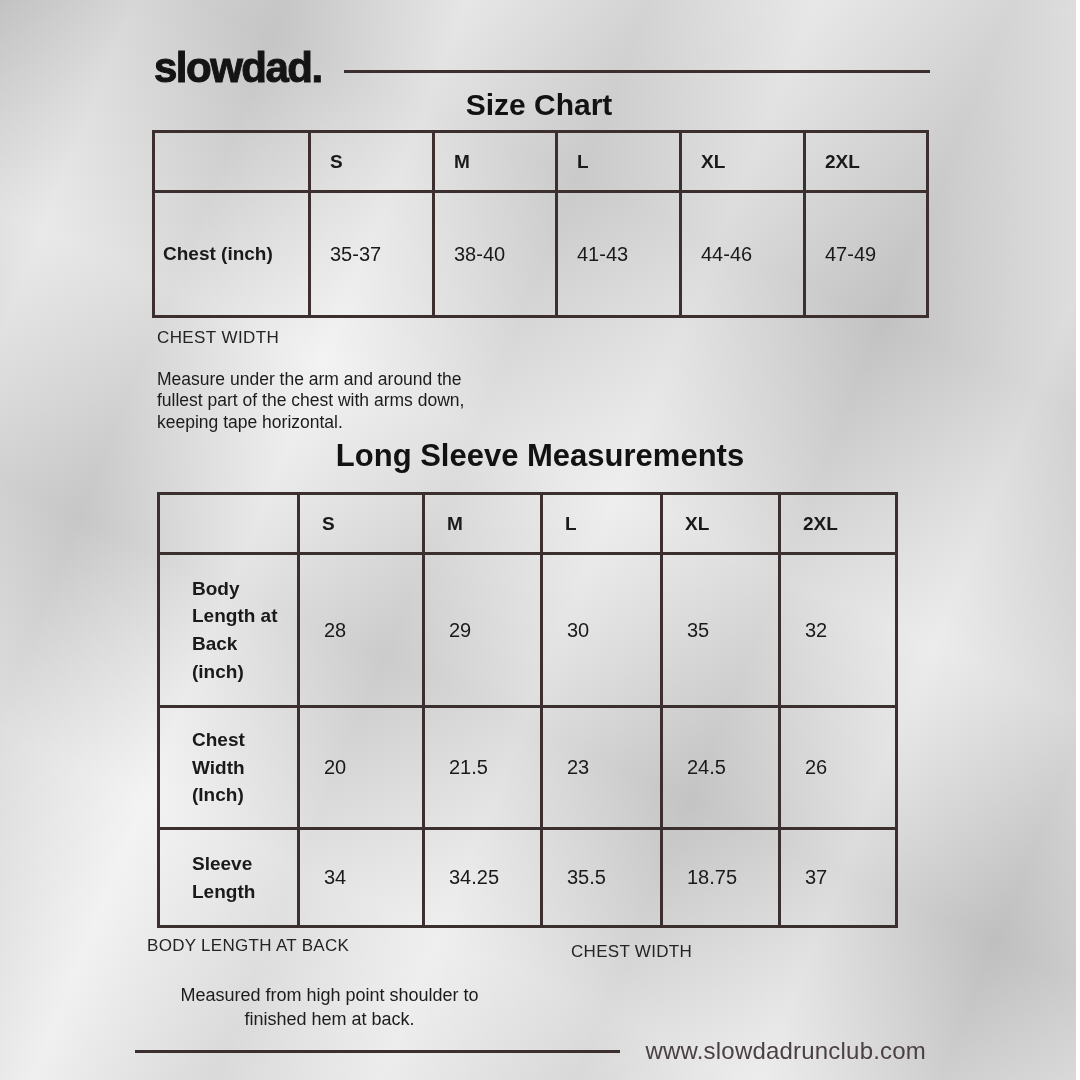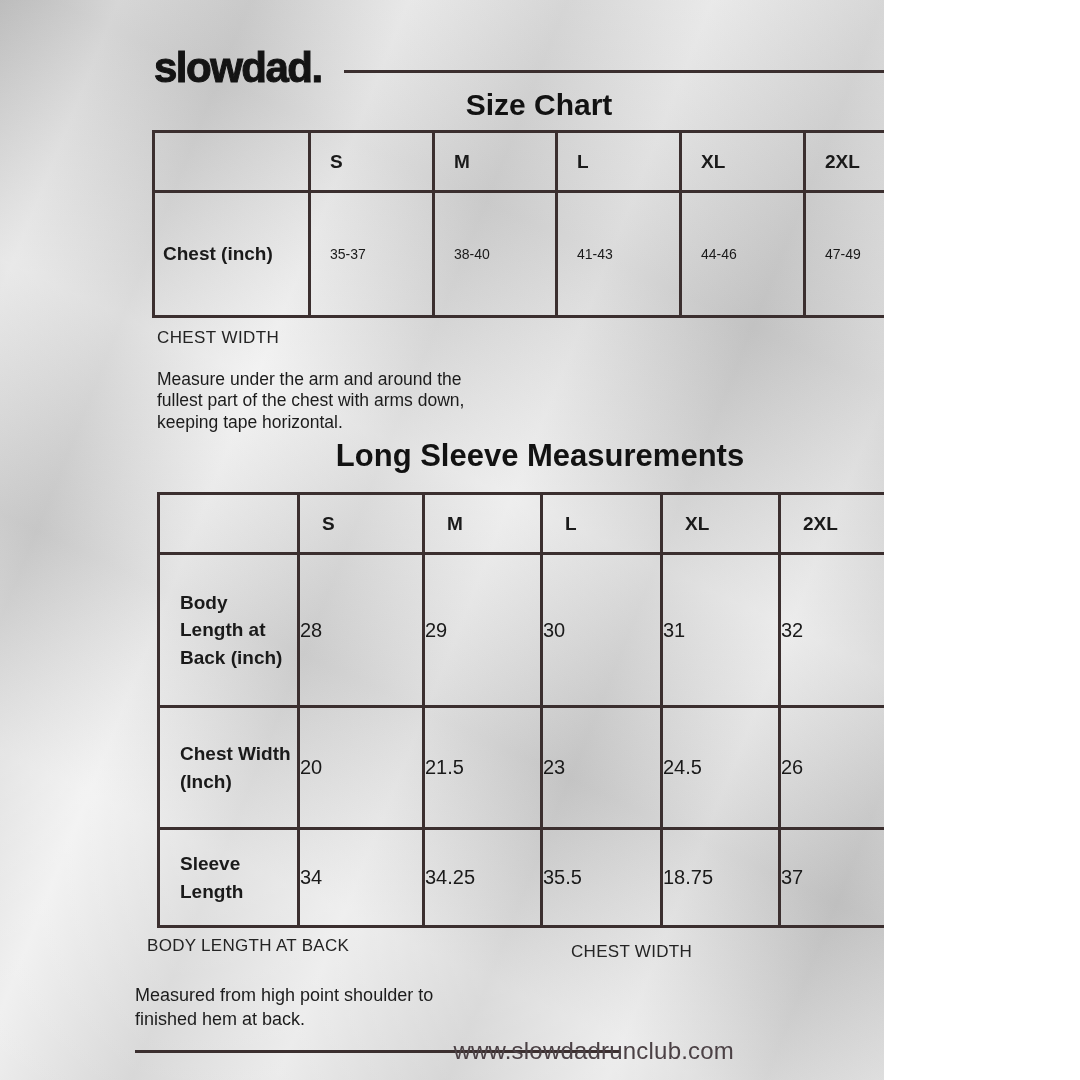--- a/index.html
+++ b/index.html
@@ -11,21 +11,21 @@
   }
   *{margin:0;padding:0;box-sizing:border-box;}
   html,body{width:1080px;height:1080px;}
   body{
     font-family:"Liberation Sans","DejaVu Sans",sans-serif;
     color:var(--text);
     overflow:hidden;
   }
   .page{
     position:relative;
-    width:884px;height:1080px;
+    width:1076px;height:1080px;
     background-color:var(--bg);
     background-image:
       linear-gradient(25deg,
         rgba(255,255,255,0) 0%, rgba(255,255,255,.28) 22%,
         rgba(0,0,0,.05) 38%, rgba(255,255,255,.25) 55%,
         rgba(0,0,0,.06) 74%, rgba(255,255,255,.18) 100%),
       linear-gradient(112deg,
         #c6c6c6 0%, #e2e2e2 9%, #d1d1d1 19%, #efefef 31%,
         #d6d6d6 43%, #e9e9e9 54%, #cecece 67%, #e6e6e6 79%,
         #c9c9c9 91%, #dcdcdc 100%);
@@ -61,45 +61,45 @@
     vertical-align:middle;
     font-weight:400;
     text-align:left;
   }
   th{font-weight:700;}
   .t1{left:152px;top:130px;width:774px;}
   .t1 tr.head{height:60px;}
   .t1 tr.data{height:125px;}
   .t1 th.size{font-size:19px;padding-left:19px;}
   .t1 th.rowlabel{font-size:19px;padding:0 8px;}
-  .t1 td.val{font-size:14px;padding-left:19px;}
+  .t1 td.val{font-size:20px;padding-left:19px;}
 
   .t2{left:157px;top:492px;width:738px;}
   .t2 tr.head{height:60px;}
   .t2 tr.r1{height:153px;}
   .t2 tr.r2{height:122px;}
   .t2 tr.r3{height:98px;}
   .t2 th.size{font-size:19px;padding-left:22px;}
-  .t2 th.rowlabel{font-size:19px;text-align:left;padding-left:20px;padding-right:6px;line-height:1.45;margin-left:12px;}
-  .t2 td.val{font-size:20px;}
+  .t2 th.rowlabel{font-size:19px;text-align:left;padding-left:32px;padding-right:6px;line-height:1.45;margin-left:12px;}
+  .t2 td.val{font-size:20px;padding-left:24px;}
 
   
   .note-heading{
     font-size:17px;font-weight:400;color:var(--soft);letter-spacing:.4px;
   }
   .note-body{
     font-size:17.5px;font-weight:400;color:#1c1c1c;line-height:1.22;
   }
   .note-chest-heading{position:absolute;left:157px;top:328px;}
   .note-chest-body{position:absolute;left:157px;top:369px;width:340px;}
 
   .fn-heading{position:absolute;font-size:17px;color:var(--soft);letter-spacing:.3px;}
   .fn-body{position:absolute;font-size:18px;color:#1c1c1c;line-height:1.35;}
   .fn-left-heading{left:147px;top:936px;}
-  .fn-left-body{left:135px;top:983px;width:365px;}
+  .fn-left-body{left:147px;top:983px;width:365px;text-align:center;}
   .fn-right-heading{left:571px;top:942px;}
   .fn-right-body{left:571px;top:988px;width:350px;}
 
   
   .footer-rule{
     position:absolute;left:135px;top:1050px;width:485px;height:3px;
     background:var(--border);
   }
   .footer-url{
     position:absolute;right:150px;top:1037px;
@@ -166,21 +166,21 @@
       <th class="size">M</th>
       <th class="size">L</th>
       <th class="size">XL</th>
       <th class="size">2XL</th>
     </tr>
     <tr class="r1">
       <th class="rowlabel">Body Length at Back (inch)</th>
       <td class="val">28</td>
       <td class="val">29</td>
       <td class="val">30</td>
-      <td class="val">31</td>
+      <td class="val">35</td>
       <td class="val">32</td>
     </tr>
     <tr class="r2">
       <th class="rowlabel">Chest Width (Inch)</th>
       <td class="val">20</td>
       <td class="val">21.5</td>
       <td class="val">23</td>
       <td class="val">24.5</td>
       <td class="val">26</td>
     </tr>

